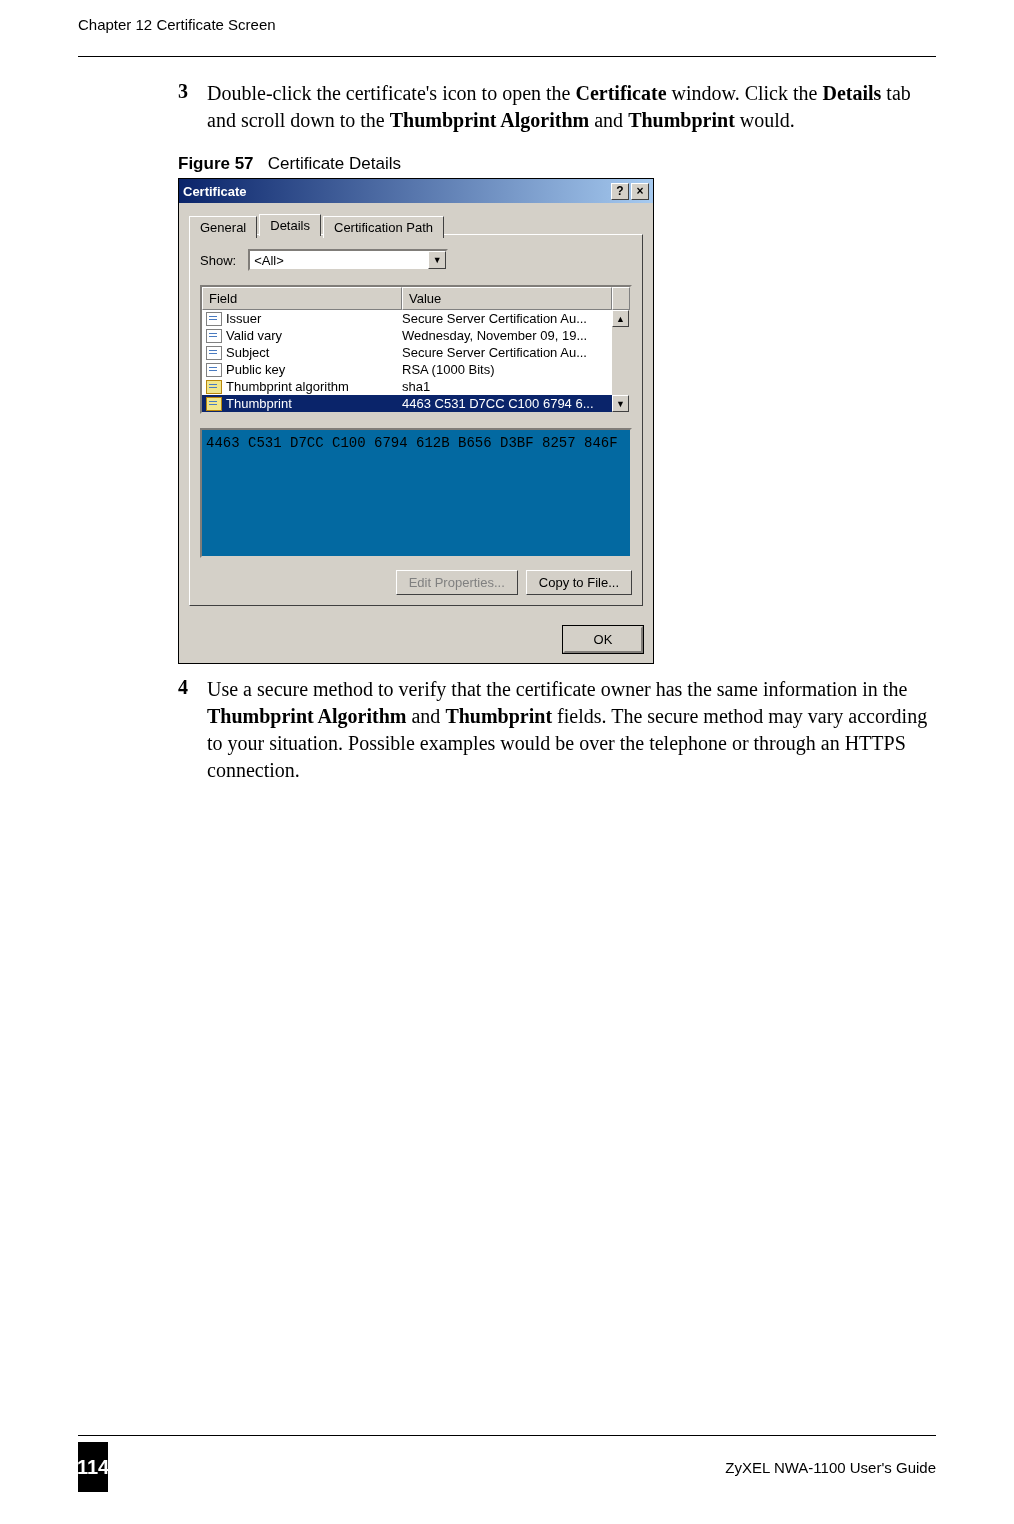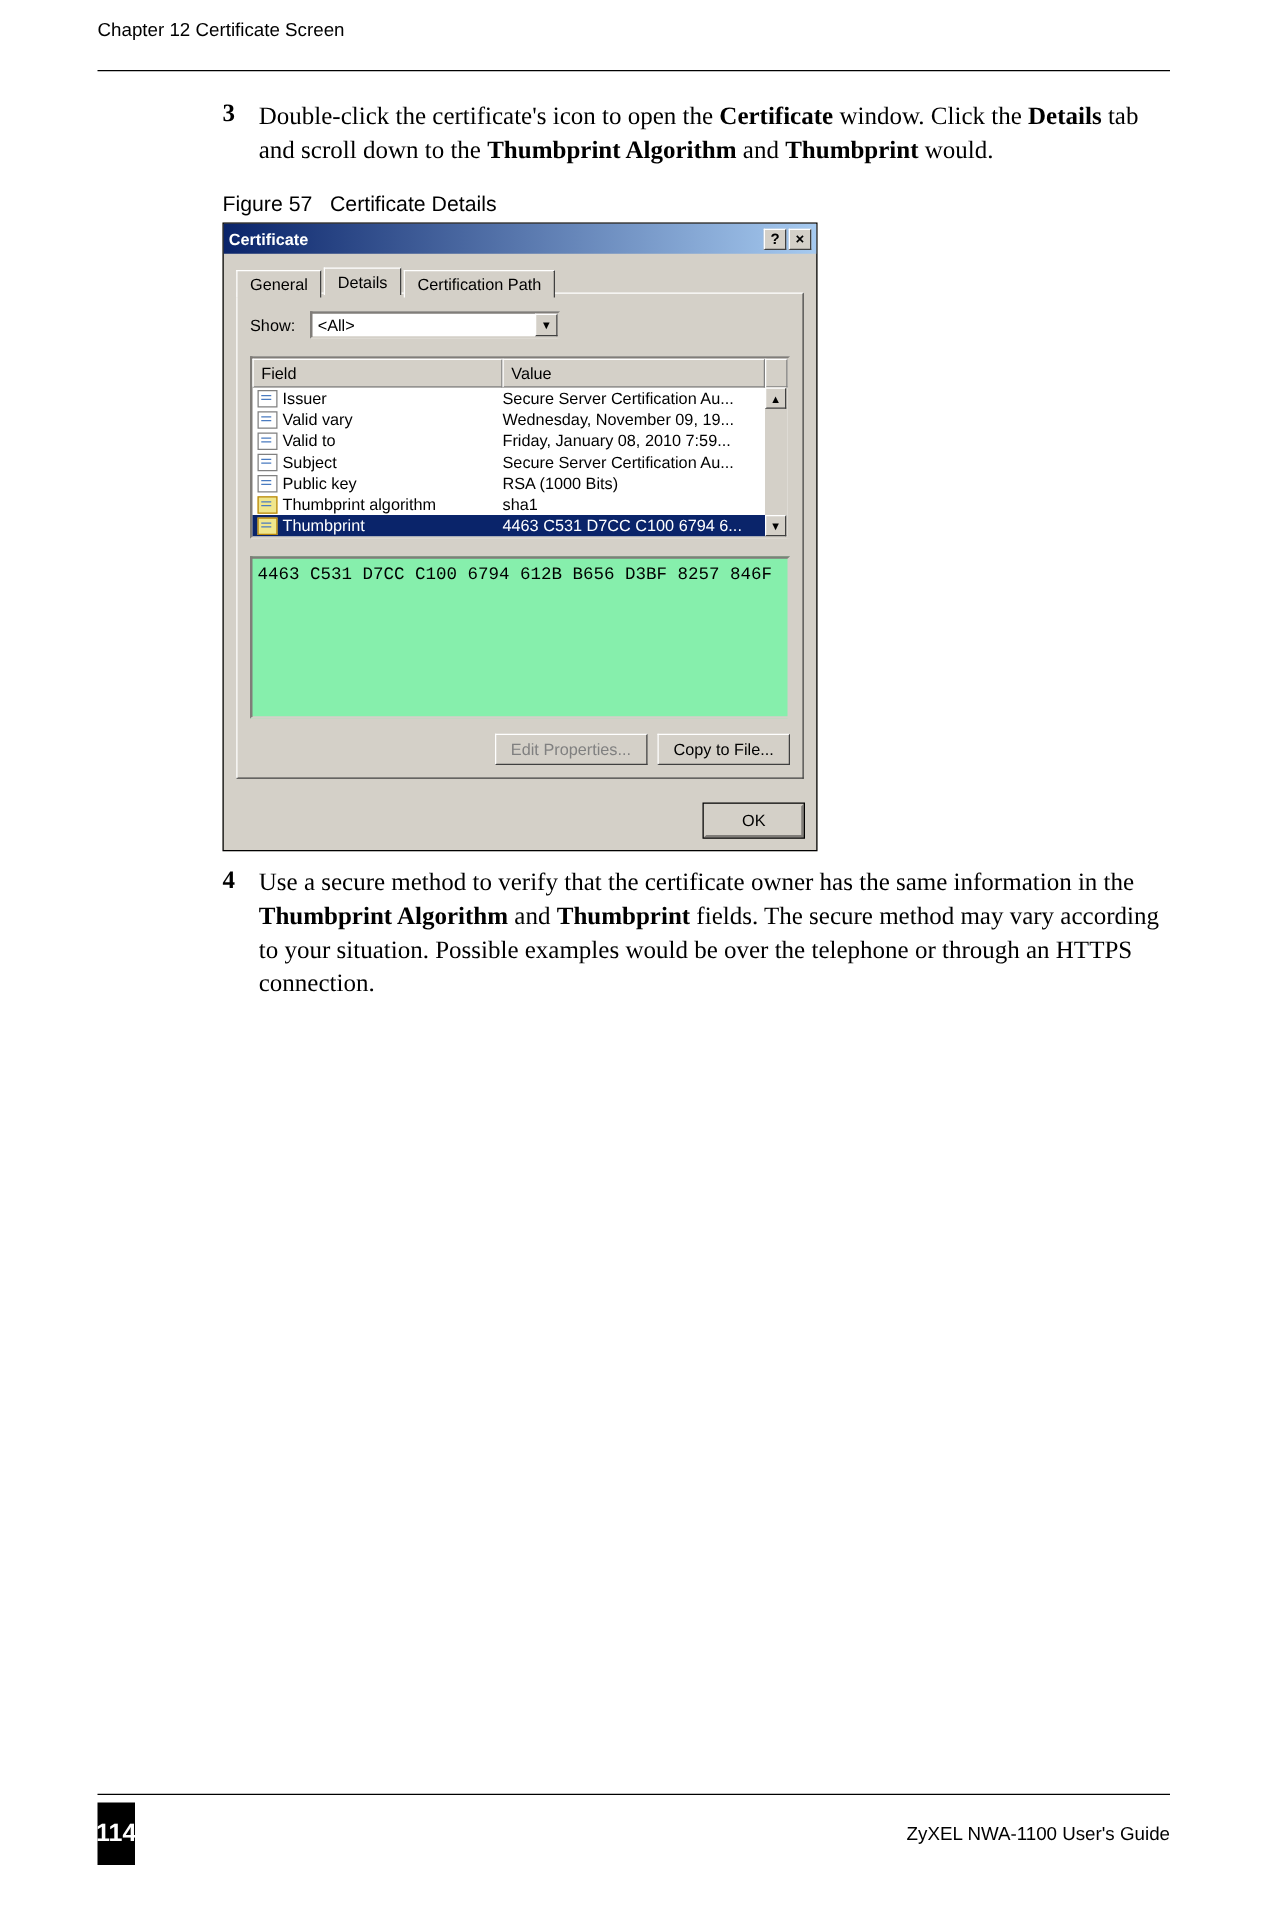--- a/index.html
+++ b/index.html
@@ -50,21 +50,21 @@
       font-size: 20px;
       line-height: 1.35;
     }
     .figure-caption {
       font-family: Arial, sans-serif;
       font-size: 17px;
       margin-top: 16px;
       margin-bottom: 4px;
     }
     .figure-bold {
-      font-weight: normal;
+      font-weight: bold;
     }
     .figure {
       margin-bottom: 12px;
     }
     .cert-window {
       width: 476px;
       background: #d4d0c8;
       border: 1px solid #000;
       font-family: Tahoma, Arial, sans-serif;
       font-size: 13px;
@@ -256,21 +256,21 @@
       border-right-color: #404040;
       border-bottom-color: #404040;
       display: flex;
       align-items: center;
       justify-content: center;
       font-size: 9px;
     }
     .detail-box {
       width: 100%;
       height: 130px;
-      background: #86efac;
+      background: #0369a1;
       border: 2px inset #d4d0c8;
       padding: 4px;
       margin-top: 14px;
       font-family: "Courier New", monospace;
       font-size: 14px;
       line-height: 1.3;
     }
     .cert-buttons {
       display: flex;
       justify-content: flex-end;
@@ -392,27 +392,20 @@
                 <div class="ft-row">
                   <div class="ft-cell-field">
                       <span class="row-icon"></span>
                       <span>Valid vary</span>
                     </div>
                   <div class="ft-cell-value">Wednesday, November 09, 19...</div>
                 </div>
                 <div class="ft-row">
                   <div class="ft-cell-field">
                       <span class="row-icon"></span>
-                      <span>Valid to</span>
-                    </div>
-                  <div class="ft-cell-value">Friday, January 08, 2010 7:59...</div>
-                </div>
-                <div class="ft-row">
-                  <div class="ft-cell-field">
-                      <span class="row-icon"></span>
                       <span>Subject</span>
                     </div>
                   <div class="ft-cell-value">Secure Server Certification Au...</div>
                 </div>
                 <div class="ft-row">
                   <div class="ft-cell-field">
                       <span class="row-icon"></span>
                       <span>Public key</span>
                     </div>
                   <div class="ft-cell-value">RSA (1000 Bits)</div>

